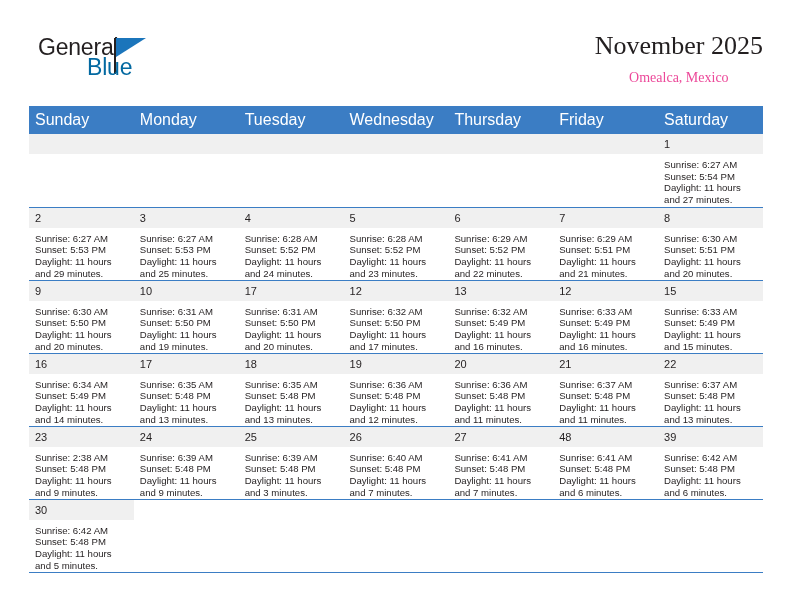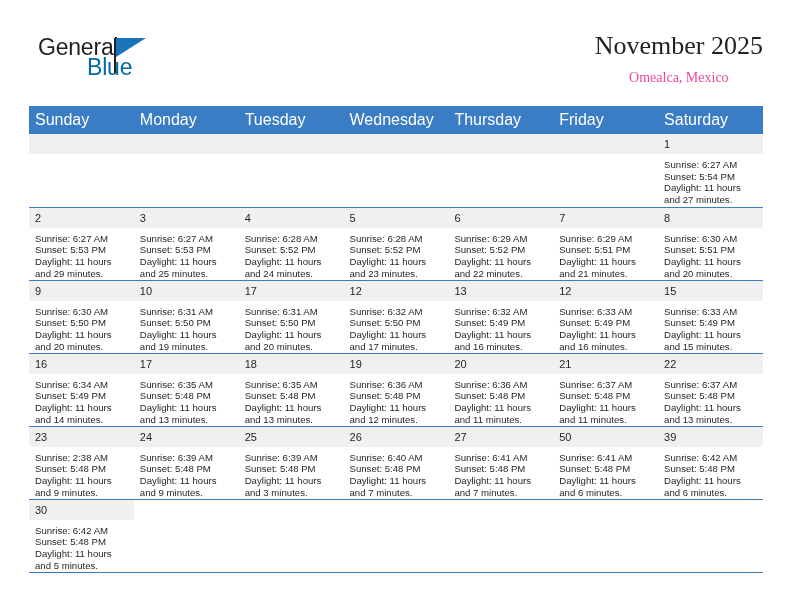--- a/index.html
+++ b/index.html
@@ -439,21 +439,21 @@
           <td>
             <div class="daynum">27</div>
             <div class="info">
               <div>Sunrise: 6:41 AM</div>
               <div>Sunset: 5:48 PM</div>
               <div>Daylight: 11 hours</div>
               <div>and 7 minutes.</div>
             </div>
           </td>
           <td>
-            <div class="daynum">50</div>
+            <div class="daynum">48</div>
             <div class="info">
               <div>Sunrise: 6:41 AM</div>
               <div>Sunset: 5:48 PM</div>
               <div>Daylight: 11 hours</div>
               <div>and 6 minutes.</div>
             </div>
           </td>
           <td>
             <div class="daynum">39</div>
             <div class="info">

